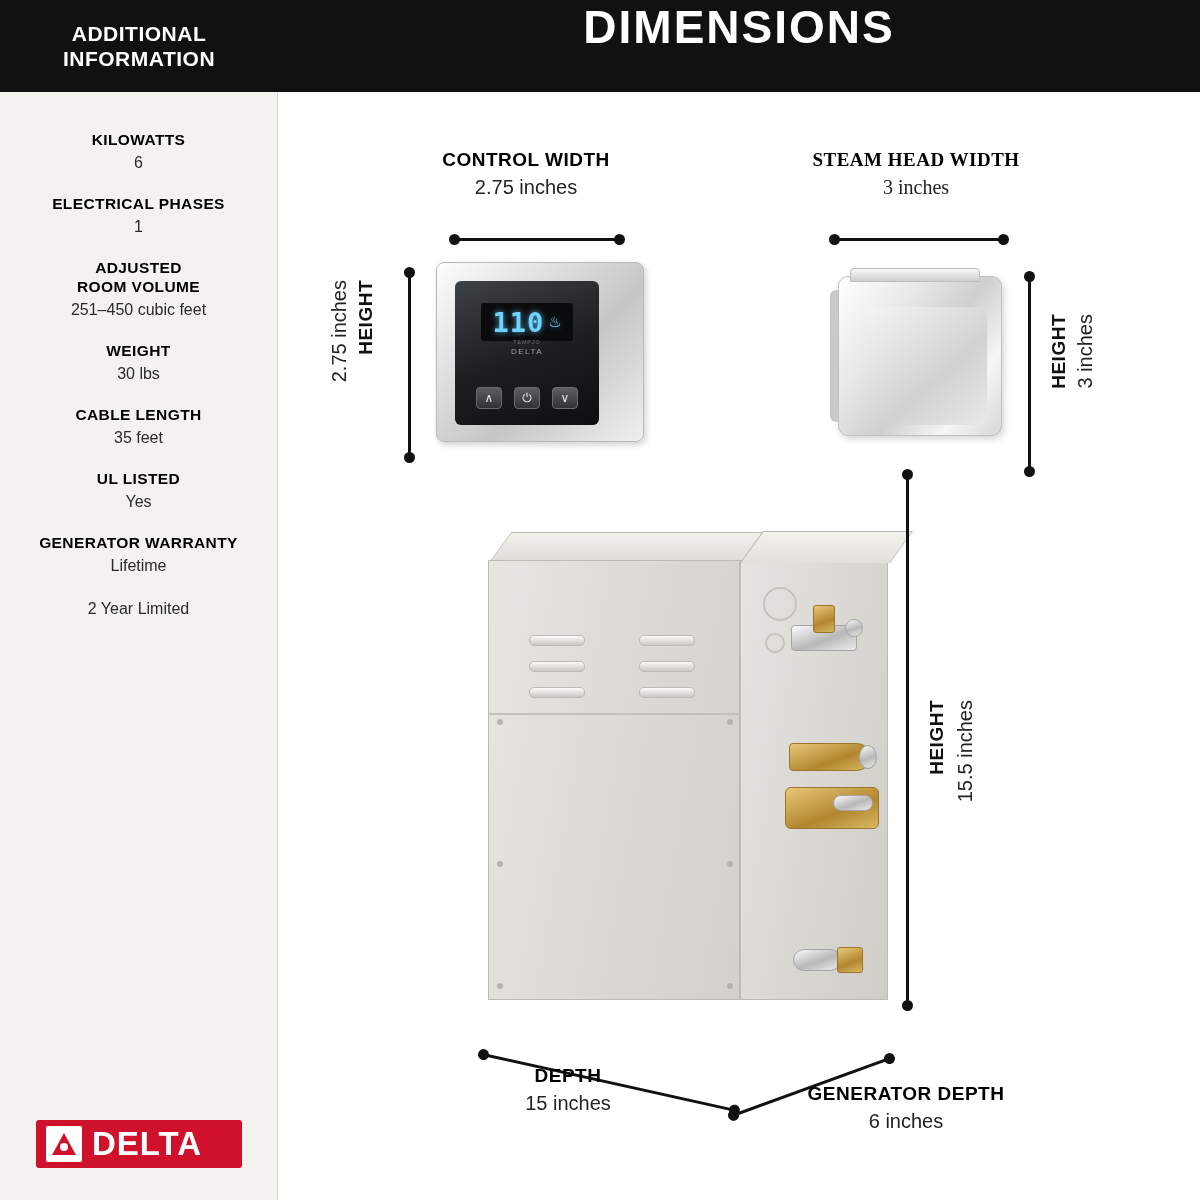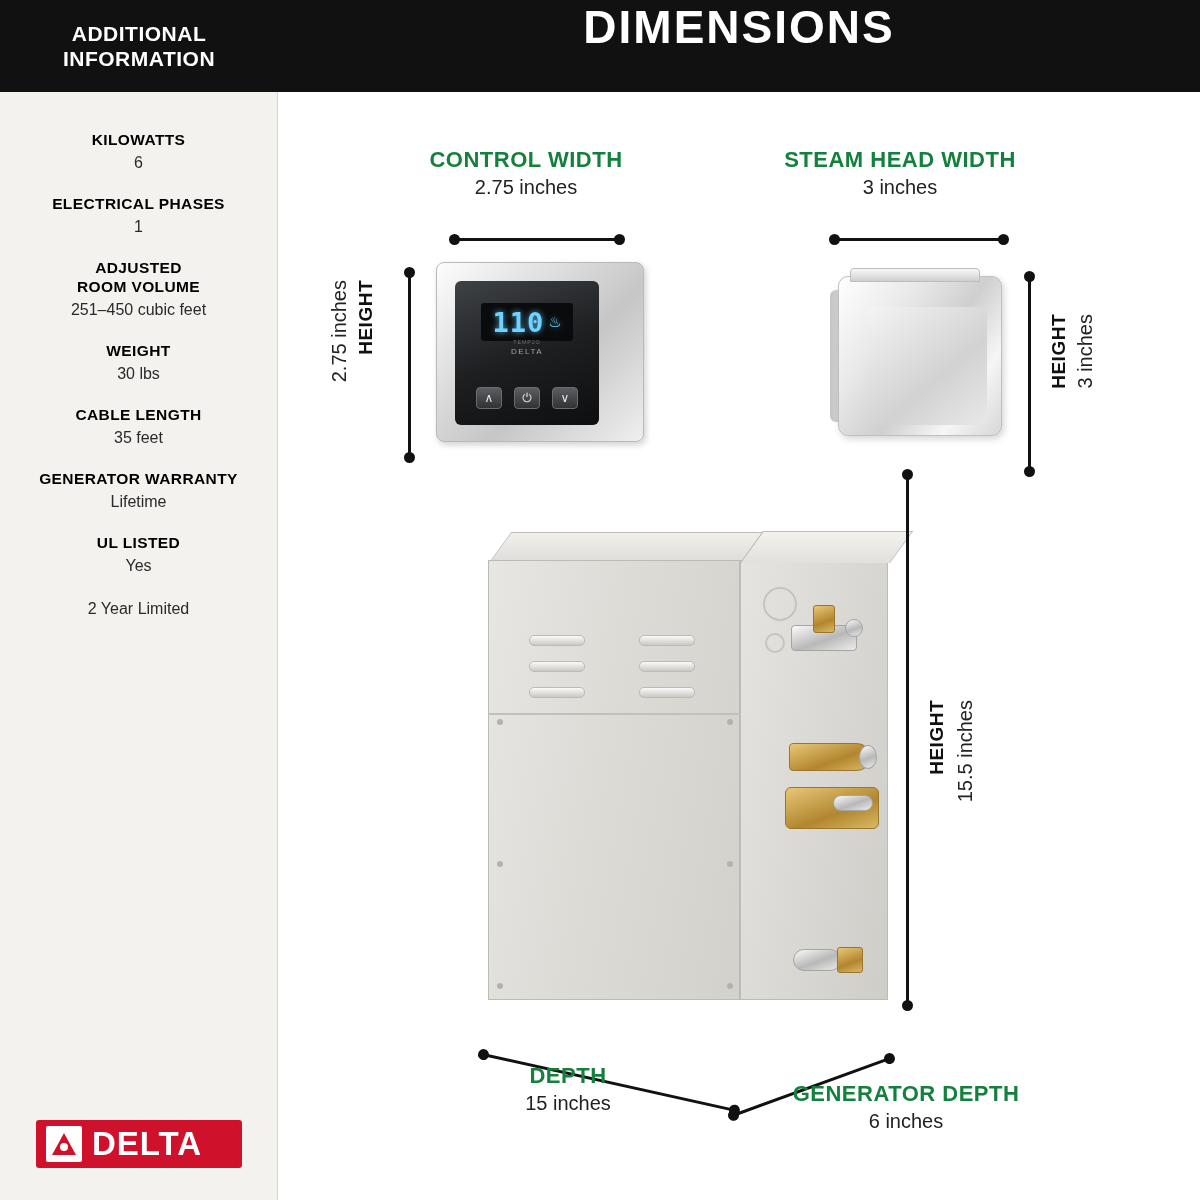--- a/index.html
+++ b/index.html
@@ -125,23 +125,23 @@
     left: 278px; top: 92px;
     width: 922px; height: 1108px;
     background: #ffffff;
   }
 
   .dim-label-top {
     position: absolute;
     text-align: center;
   }
   .dim-label-top .name {
-    font-size: 22px;
-    font-weight: bold;
-    color: #15803d;
+    font-size: 19px;
+    font-weight: bold;
+    color: #000000;
     letter-spacing: 0.5px;
     line-height: 23px;
   }
   .dim-label-top .val {
     font-size: 20px;
     color: #222222;
     line-height: 26px;
     margin-top: 3px;
   }
 
@@ -456,26 +456,26 @@
       </div>
       <div class="spec-item">
         <div class="spec-label">WEIGHT</div>
         <div class="spec-value">30 lbs</div>
       </div>
       <div class="spec-item">
         <div class="spec-label">CABLE LENGTH</div>
         <div class="spec-value">35 feet</div>
       </div>
       <div class="spec-item">
+        <div class="spec-label">UL LISTED</div>
+        <div class="spec-value">Yes</div>
+      </div>
+      <div class="spec-item">
         <div class="spec-label">GENERATOR WARRANTY</div>
         <div class="spec-value">Lifetime</div>
-      </div>
-      <div class="spec-item">
-        <div class="spec-label">UL LISTED</div>
-        <div class="spec-value">Yes</div>
       </div>
       <div class="spec-item">
         <div class="spec-value">2 Year Limited</div>
       </div>
     </div>
 
     <div id="delta-logo">
       <span class="mark"></span>
       <span class="wordmark">DELTA</span>
     </div>
@@ -508,21 +508,21 @@
         <div id="control-sub">TEMP2O</div>
         <div id="control-brand">DELTA</div>
         <div id="control-buttons">
           <div class="ctrl-btn">∧</div>
           <div class="ctrl-btn">⏻</div>
           <div class="ctrl-btn">∨</div>
         </div>
       </div>
     </div>
 
-    <div class="dim-label-top" style="left:472px; top:56px; width:300px;">
+    <div class="dim-label-top" style="left:488px; top:56px; width:300px;font-family:Liberation Serif, serif;">
       <div class="name">STEAM HEAD WIDTH</div>
       <div class="val">3 inches</div>
     </div>
     <div class="hline" style="left:556px; top:146px; width:170px;"></div>
 
     <div class="vert-label" style="left:770px; top:222px; height:140px; flex-direction: row;">
       <div class="name">HEIGHT</div>
       <div class="val" style="margin-right:0; margin-left:4px;">3 inches</div>
     </div>
     <div class="vline" style="left:750px; top:184px; height:196px;"></div>

